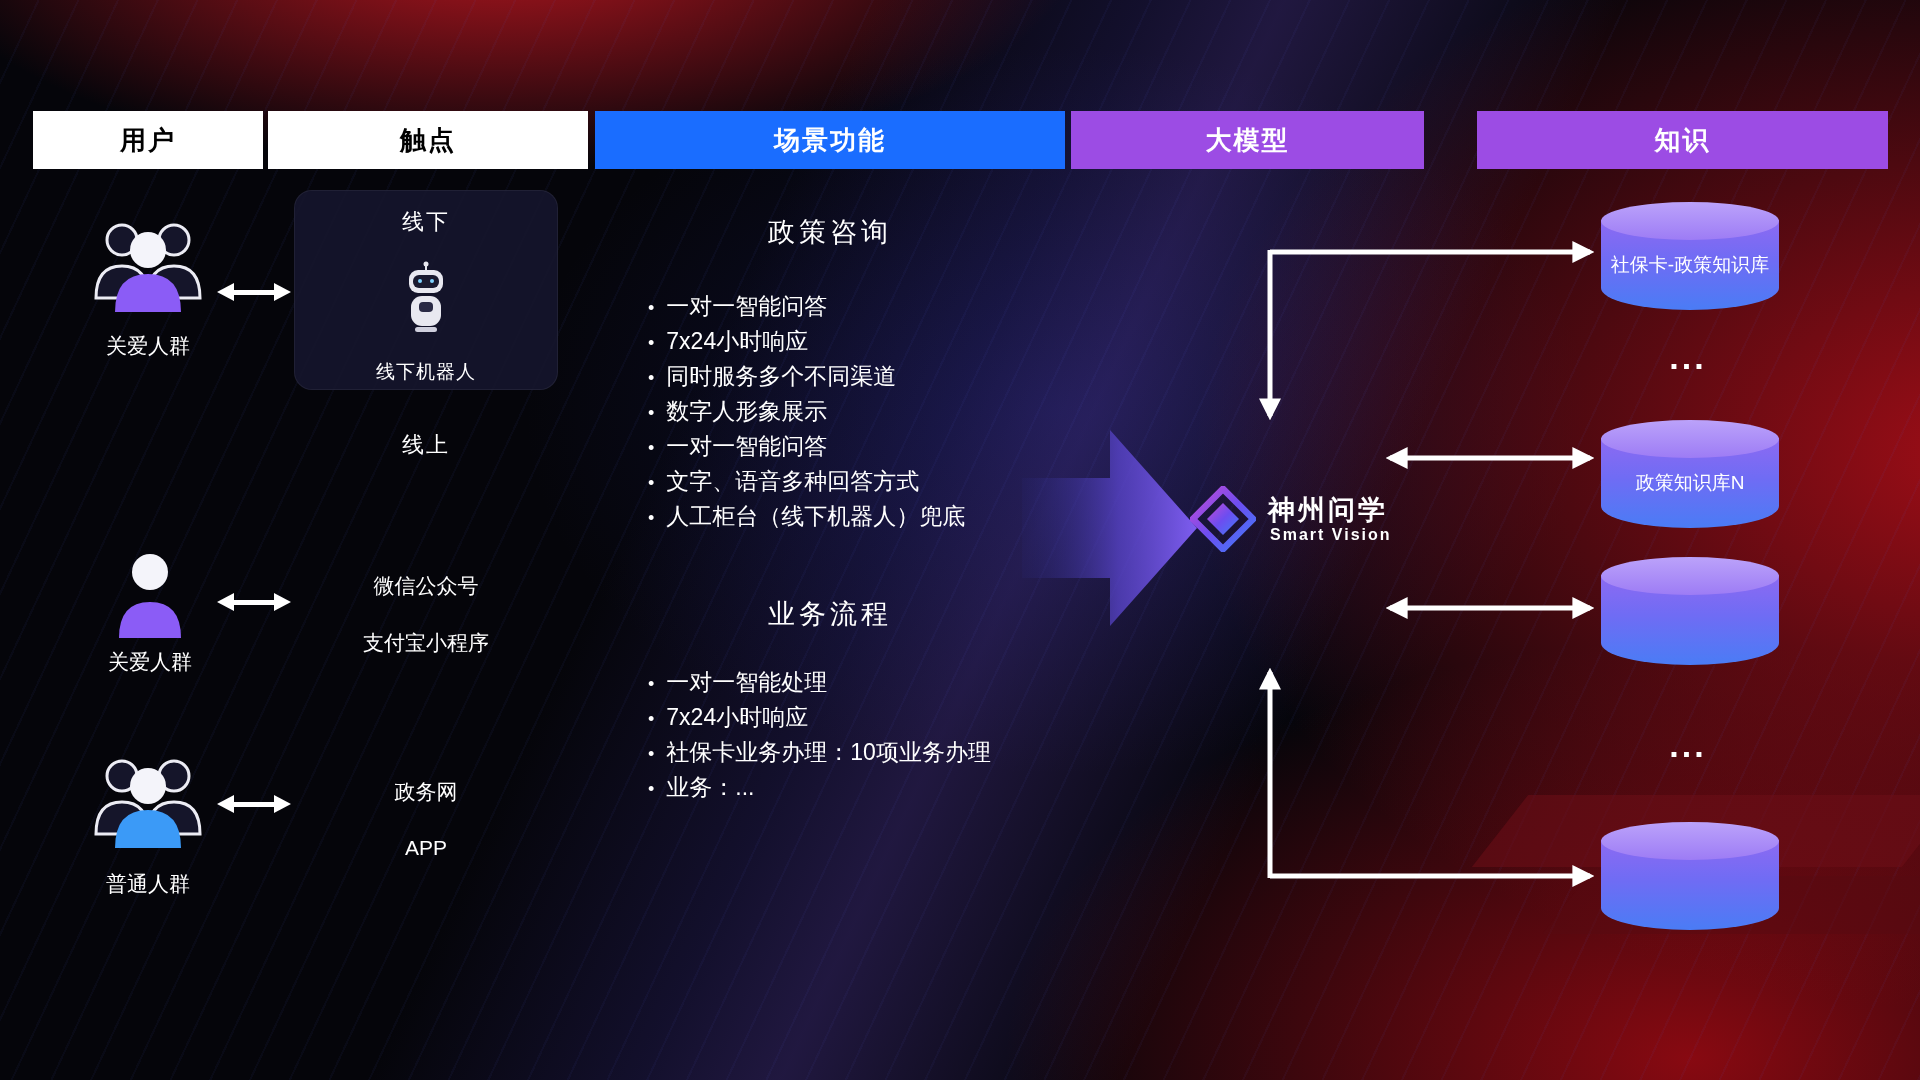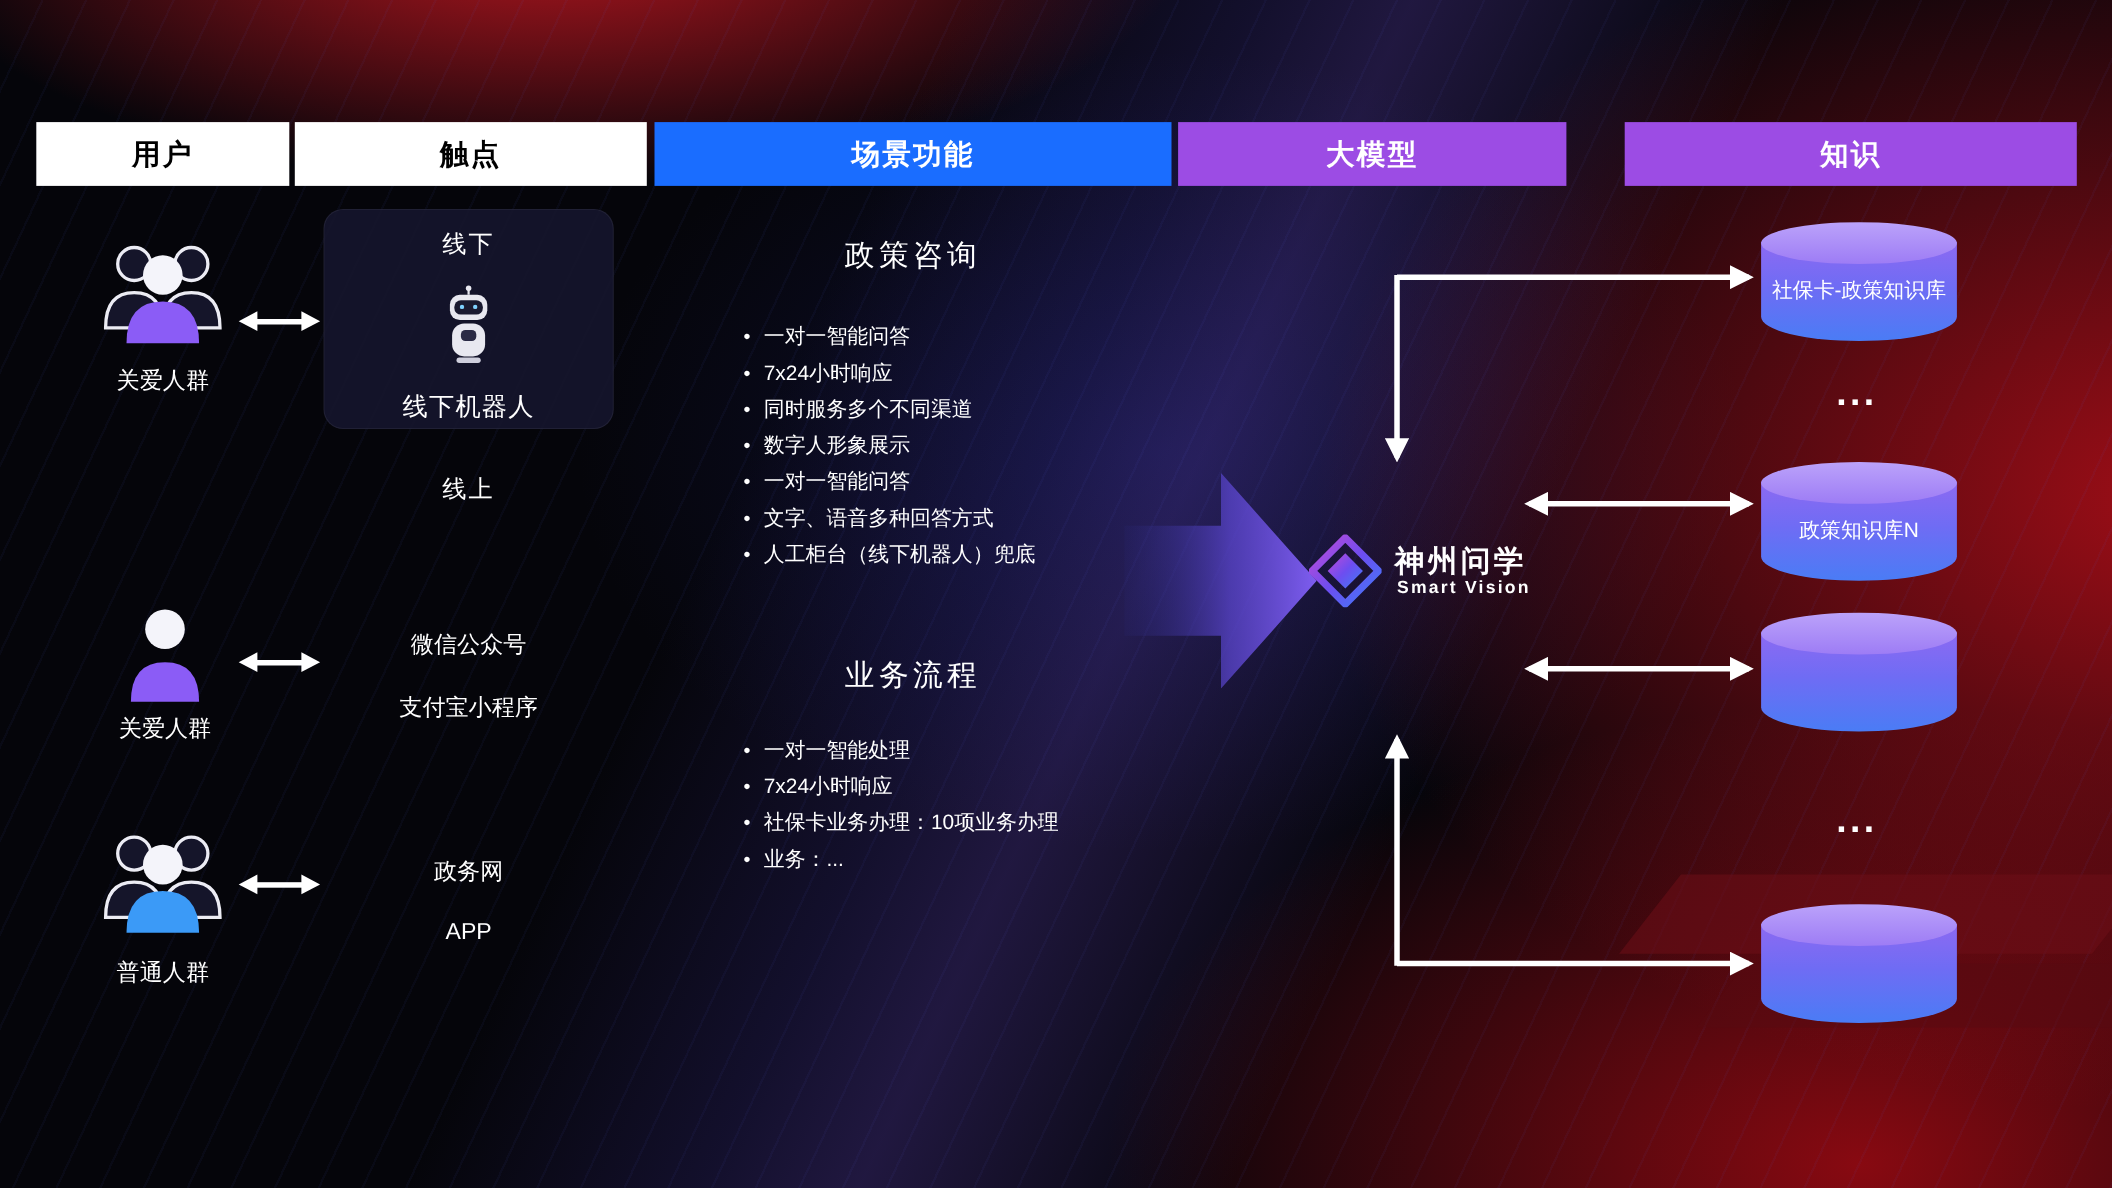--- a/index.html
+++ b/index.html
@@ -38,25 +38,25 @@
     border-top:9px solid transparent;border-bottom:9px solid transparent;}
   .harrow::before{left:-15px;border-right:17px solid #fff;}
   .harrow::after{right:-15px;border-left:17px solid #fff;}
 
   
   .offline-box{position:absolute;left:294px;top:190px;width:264px;height:200px;
     background:rgba(22,22,46,.88);border:1px solid rgba(255,255,255,.06);border-radius:18px;
     display:flex;flex-direction:column;align-items:center;justify-content:space-between;
     padding:16px 10px 4px;}
   .offline-title{font-size:22px;letter-spacing:2px;}
-  .offline-robot-label{font-size:23px;letter-spacing:1px;font-family:Liberation Serif, serif;}
+  .offline-robot-label{font-size:19px;letter-spacing:1px;font-family:Liberation Serif, serif;}
 
   
   .scen-title{position:absolute;left:595px;width:470px;text-align:center;font-size:27px;letter-spacing:4px;color:#fff;}
-  .blist{position:absolute;left:676px;list-style:none;color:#fff;font-size:19px;line-height:33px;}
+  .blist{position:absolute;left:648px;list-style:none;color:#fff;font-size:23px;line-height:33px;}
   .blist li::before{content:"•";margin-right:12px;font-size:18px;}
 
   
   .model-name{position:absolute;left:1268px;top:492px;font-size:27px;font-weight:bold;letter-spacing:3px;}
   .model-sub{position:absolute;left:1270px;top:526px;font-size:16px;letter-spacing:2px;font-weight:bold;}
 
   
   .cyl{position:absolute;width:178px;height:108px;}
   .cyl-body{position:absolute;top:18px;left:0;right:0;bottom:0;
     background:linear-gradient(180deg,#8d6af2 0%, #6f6cf4 45%, #4a7cf5 100%);

